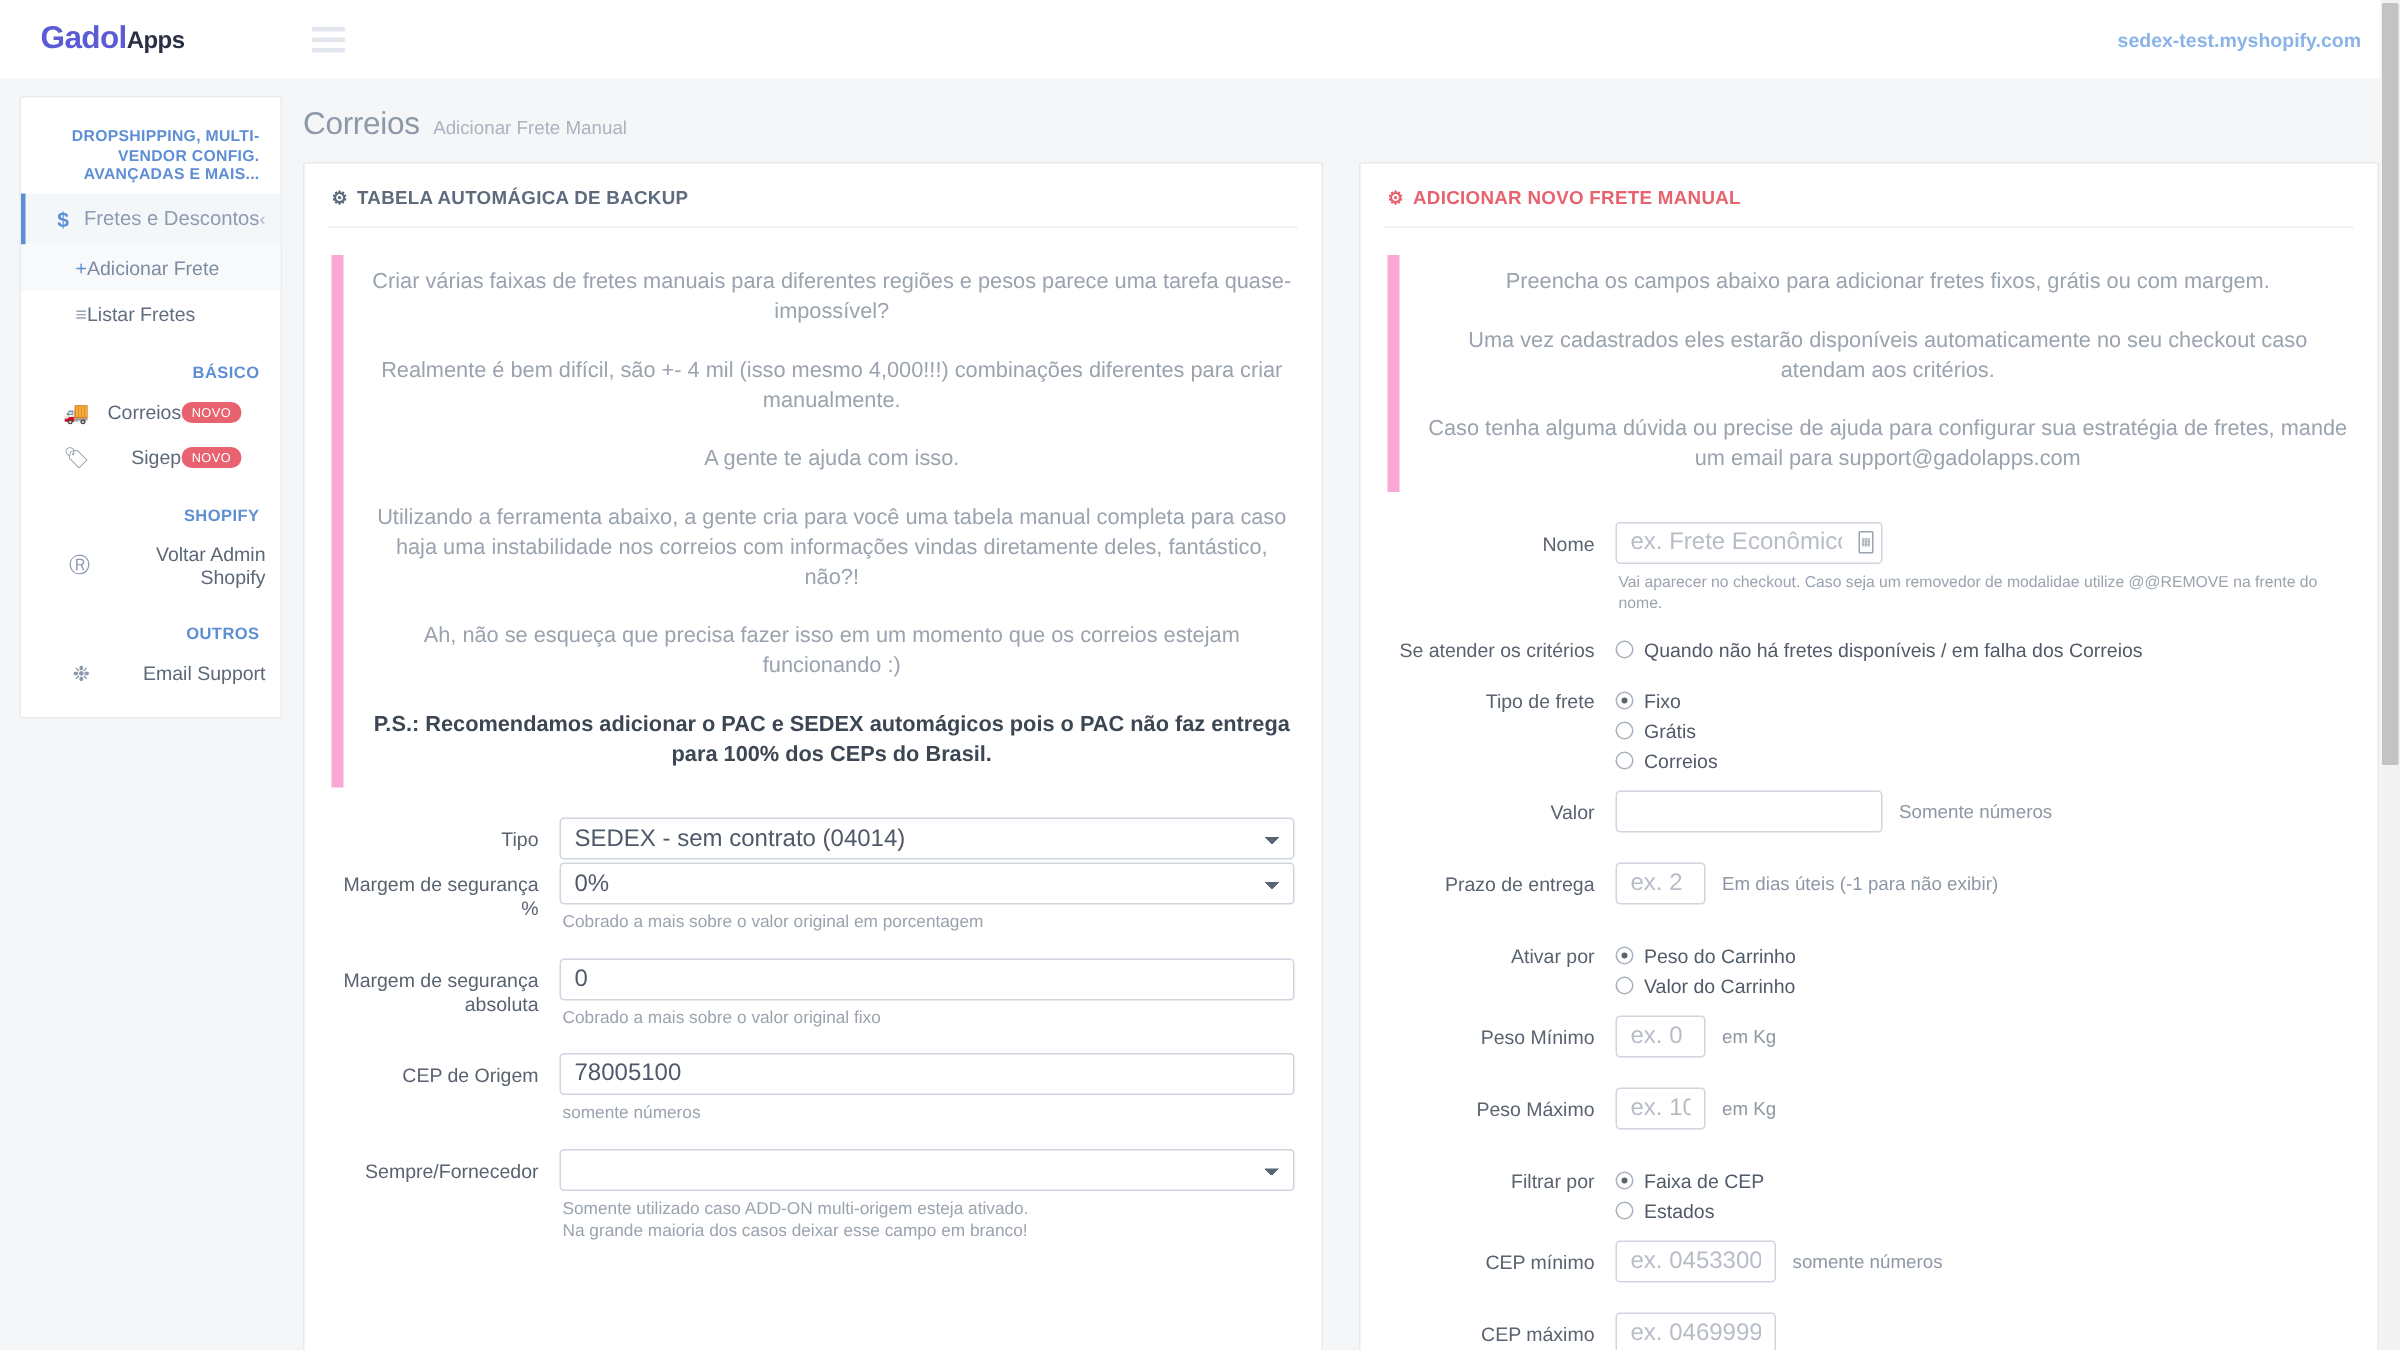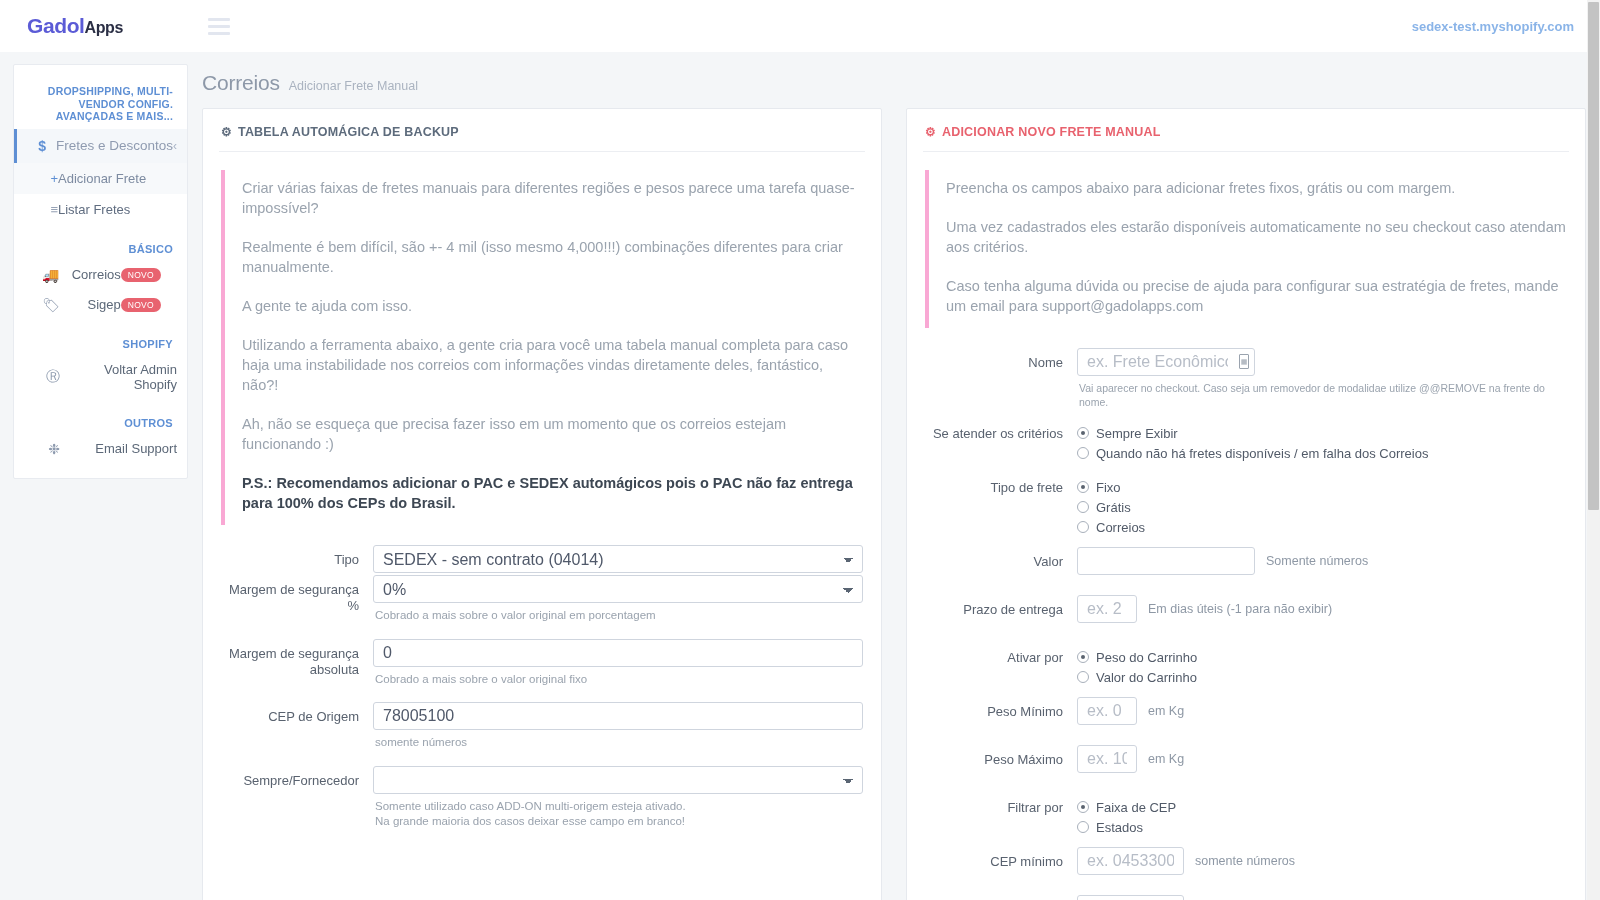--- a/index.html
+++ b/index.html
@@ -130,23 +130,24 @@
     padding: 16px 18px 12px 18px;
     font-size: 12.5px; font-weight: bold;
     letter-spacing: 0.2px;
   }
   .card-head.teal { color: #5d6b7c; }
   .card-head.red { color: #e8626e; }
   .card-head .gear { font-size: 12px; }
   .card-divider { height: 1px; background: #eceef2; margin: 0 16px; }
 
   .notice {
-    border-left: 4px solid #f9a8d4;
+    border-left: 8px solid #f9a8d4;
     margin: 18px 18px 8px 18px;
     padding: 8px 0 6px 17px;
+    text-align: center;
   }
   .notice p {
     margin: 0 0 19px 0;
     font-size: 14.5px;
     line-height: 1.38;
     color: #9aa3ae;
     font-weight: 300;
   }
   .notice p:last-child { margin-bottom: 6px; }
   .notice p.bold { color: #3d4753; font-weight: bold; font-size: 14.5px; }
@@ -388,24 +389,20 @@
               <span class="name-addon">▦</span>
             </div>
             <div class="hint sm">Vai aparecer no checkout. Caso seja um removedor de modalidae utilize @@REMOVE na frente do nome.</div>
           </div>
         </div>
 
         <div class="row">
           <div class="lab">Se atender os critérios</div>
           <div class="fld radio-group">
             <label class="radio-line">
-              <span class="rdo on"></span>
-              <span>Sempre Exibir</span>
-            </label>
-            <label class="radio-line">
               <span class="rdo"></span>
               <span>Quando não há fretes disponíveis / em falha dos Correios</span>
             </label>
           </div>
         </div>
 
         <div class="row">
           <div class="lab">Tipo de frete</div>
           <div class="fld radio-group">
             <label class="radio-line">

